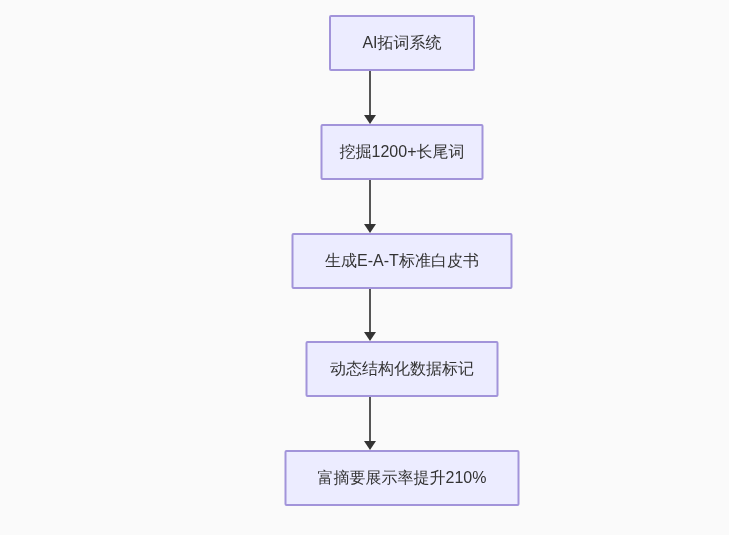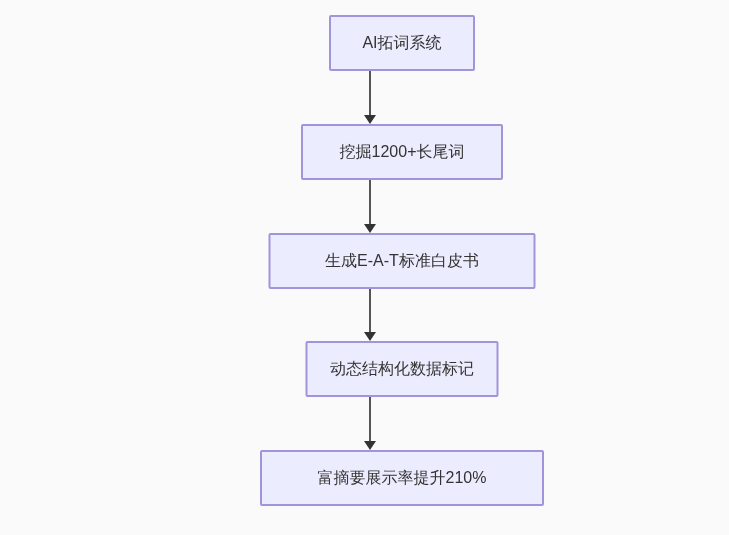--- a/index.html
+++ b/index.html
@@ -26,24 +26,24 @@
     border-radius: 2px;
     display: flex;
     align-items: center;
     justify-content: center;
     color: #333333;
     font-size: 16px;
     white-space: nowrap;
     margin-left: 32px;
   }
   .n1 { top: 15px;  width: 146px; }
-  .n2 { top: 124px; width: 202px; }
-  .n3 { top: 233px; width: 267px; }
+  .n2 { top: 124px; width: 163px; }
+  .n3 { top: 233px; width: 221px; }
   .n4 { top: 341px; width: 193px; }
-  .n5 { top: 450px; width: 284px; }
+  .n5 { top: 450px; width: 235px; }
 
   .arrow {
     position: absolute;
     left: 370px;
     transform: translateX(-50%);
     width: 12px;
     display: flex;
     flex-direction: column;
     align-items: center;
   }

